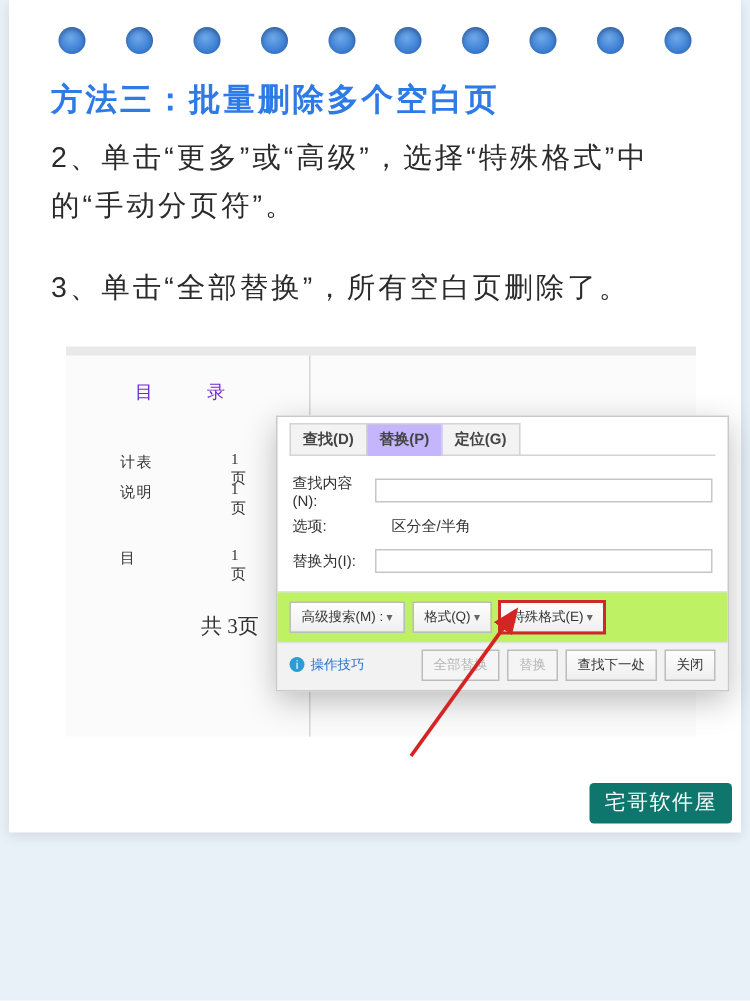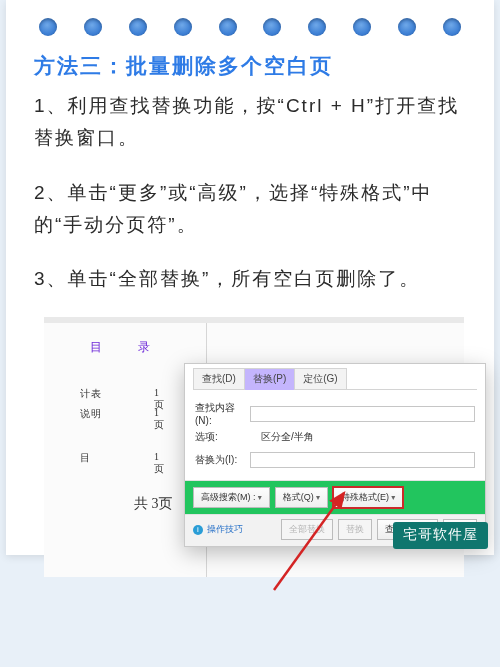--- a/index.html
+++ b/index.html
@@ -135,20 +135,21 @@
     padding: 4px 8px 0 8px;
     font-size: 10px;
   }
   .tab {
     padding: 3px 8px 4px 8px;
     border: 1px solid #d4d4d4;
     border-bottom: none;
     background: #f3f3f3;
     margin-right: -1px;
     color: #444;
+    font-weight: bold;
   }
   .tab.active {
     background: #c4b5fd;
     position: relative;
     z-index: 2;
   }
   .tab-underline {
     height: 1px;
     background: #d4d4d4;
     margin: 0 8px;
@@ -169,21 +170,21 @@
     flex: 1;
     border: 1px solid #c6c6c6;
     height: 16px;
     box-sizing: border-box;
     padding: 0 4px;
     font-size: 10px;
     background: #fff;
   }
   .opt-text { font-size: 10px; color: #333; padding-left: 11px; }
   .dlg-buttons {
-    background: #22c55e;
+    background: #bef264;
     border-top: 1px solid #e2e2e2;
     padding: 6px 8px;
     display: flex;
     flex-wrap: wrap;
     gap: 5px;
     align-items: flex-end;
   }
   .btn {
     border: 1px solid #bcbcbc;
     background: linear-gradient(#fdfdfd, #efefef);
@@ -249,21 +250,20 @@
       <span class="hole"></span>
       <span class="hole"></span>
       <span class="hole"></span>
       <span class="hole"></span>
       <span class="hole"></span>
       <span class="hole"></span>
   </div>
 
   <div class="content">
     <div class="heading">方法三：批量删除多个空白页</div>
-    <div class="para">1、利用查找替换功能，按“Ctrl + H”打开查找替换窗口。</div>
     <div class="para">2、单击“更多”或“高级”，选择“特殊格式”中的“手动分页符”。</div>
     <div class="para">3、单击“全部替换”，所有空白页删除了。</div>
 
     <div class="embed-area">
 
       <div class="doc-bg">
         <div class="ruler-fade"></div>
         <div class="vline left"></div>
         <div class="toc-title">目　录</div>
         <div class="toc-row" style="top:70px;">

